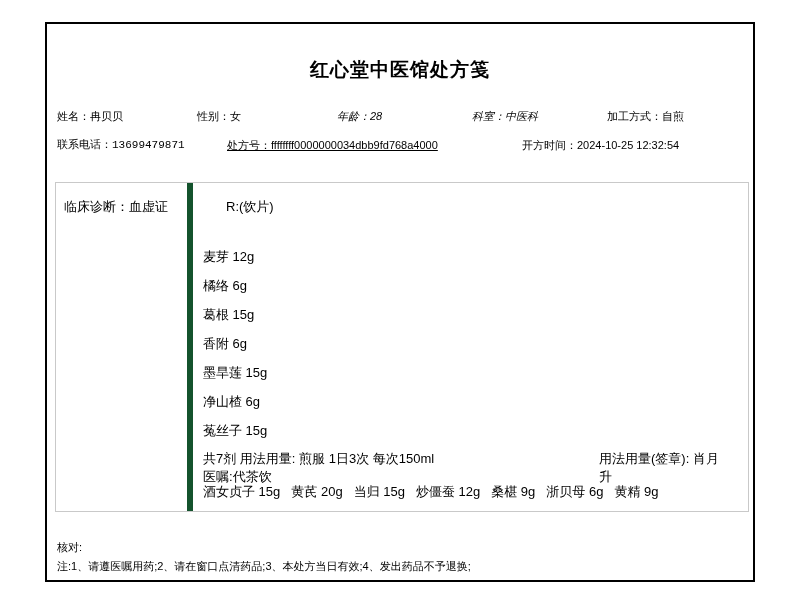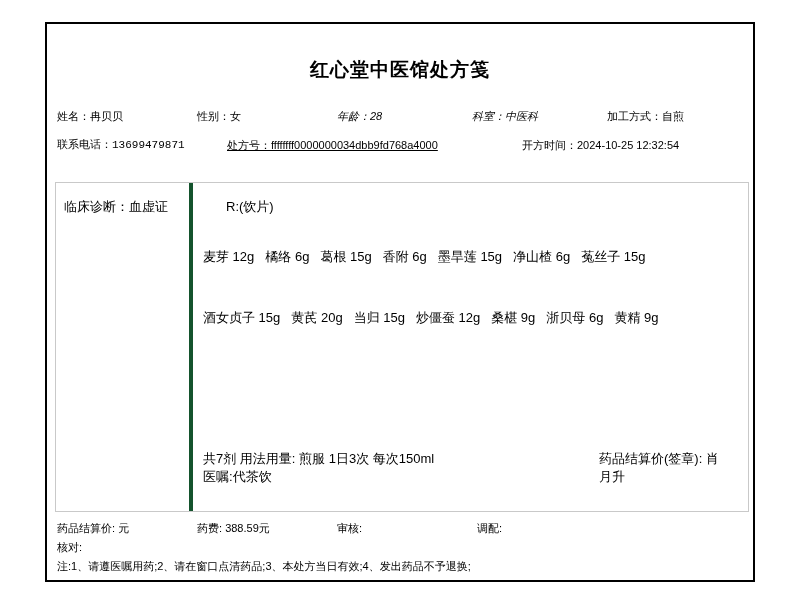--- a/index.html
+++ b/index.html
@@ -9,25 +9,25 @@
   .title { top:13px; left:0; width:100%; text-align:center; font-size:19px; font-weight:bold; letter-spacing:1px;margin-top:20px; }
   .row { display:flex; font-size:11px; line-height:17px; white-space:nowrap; }
   .info1 { top:84px; left:10px; right:6px; }
   .info2 { top:113px; left:10px; right:6px; }
   .w140 { width:140px; flex:none; }
   .w135 { width:135px; flex:none;font-style:italic; }
   .w170 { width:170px; flex:none;font-family:Liberation Mono, monospace; }
   .w295 { width:295px; flex:none;text-decoration:underline; }
   .grow { flex:1; }
   .rx-box { top:158px; left:8px; width:694px; height:330px; border:1px solid #c9c9c9; box-sizing:border-box; display:flex; font-size:13px; }
-  .rx-left { width:137px; flex:none; border-right:4px solid #14532d; padding:15px 6px 0 8px; box-sizing:border-box; }
+  .rx-left { width:137px; flex:none; border-right:6px solid #14532d; padding:15px 6px 0 8px; box-sizing:border-box; }
   .rx-right { flex:1; position:relative; padding:15px 12px 0 10px; box-sizing:border-box; }
   .rx-header { line-height:18px;margin-left:23px; }
   .med-row { display:flex; gap:11px; white-space:nowrap; line-height:18px; }
-  .med-row-1 { margin-top:32px; }
+  .med-row-1 { margin-top:32px;flex-direction:column; }
   .med-row-2 { margin-top:43px;align-items:flex-end; }
   .rx-bottom { position:absolute; top:267px; left:10px; right:19px; display:flex; }
   .usage { flex:1; line-height:18px; }
   .signature { width:130px; flex:none; line-height:18px; }
   .footA { top:496px; left:10px; right:6px; }
   .footB { top:515px; left:10px; right:6px; }
   .footC { top:534px; left:10px; right:6px; }
 </style>
 </head>
 <body>
@@ -72,31 +72,25 @@
           <span>炒僵蚕 12g</span>
           <span>桑椹 9g</span>
           <span>浙贝母 6g</span>
           <span>黄精 9g</span>
         </div>
       <div class="rx-bottom">
         <div class="usage">
           <div>共7剂 用法用量: 煎服 1日3次 每次150ml</div>
           <div><span>医嘱:</span><span>代茶饮</span></div>
         </div>
-        <div class="signature"><span>药品结算价(签章):</span> <span>肖月升</span></div>
+        <div class="signature"><span>用法用量(签章):</span> <span>肖月升</span></div>
       </div>
     </div>
   </div>
 
-  <div class="abs row footA">
-    <span class="w140"><span>药品结算价:</span> <span>元</span></span>
-    <span class="w140"><span>药费:</span> <span>388.59元</span></span>
-    <span class="w140"><span>审核:</span><span></span></span>
-    <span class="grow"><span>调配:</span><span></span></span>
-  </div>
 
   <div class="abs row footB">
     <span class="w140"><span>核对:</span><span></span></span>
   </div>
 
   <div class="abs row footC">
     <span>注:1、请遵医嘱用药;2、请在窗口点清药品;3、本处方当日有效;4、发出药品不予退换;</span>
   </div>
 
 </div>

